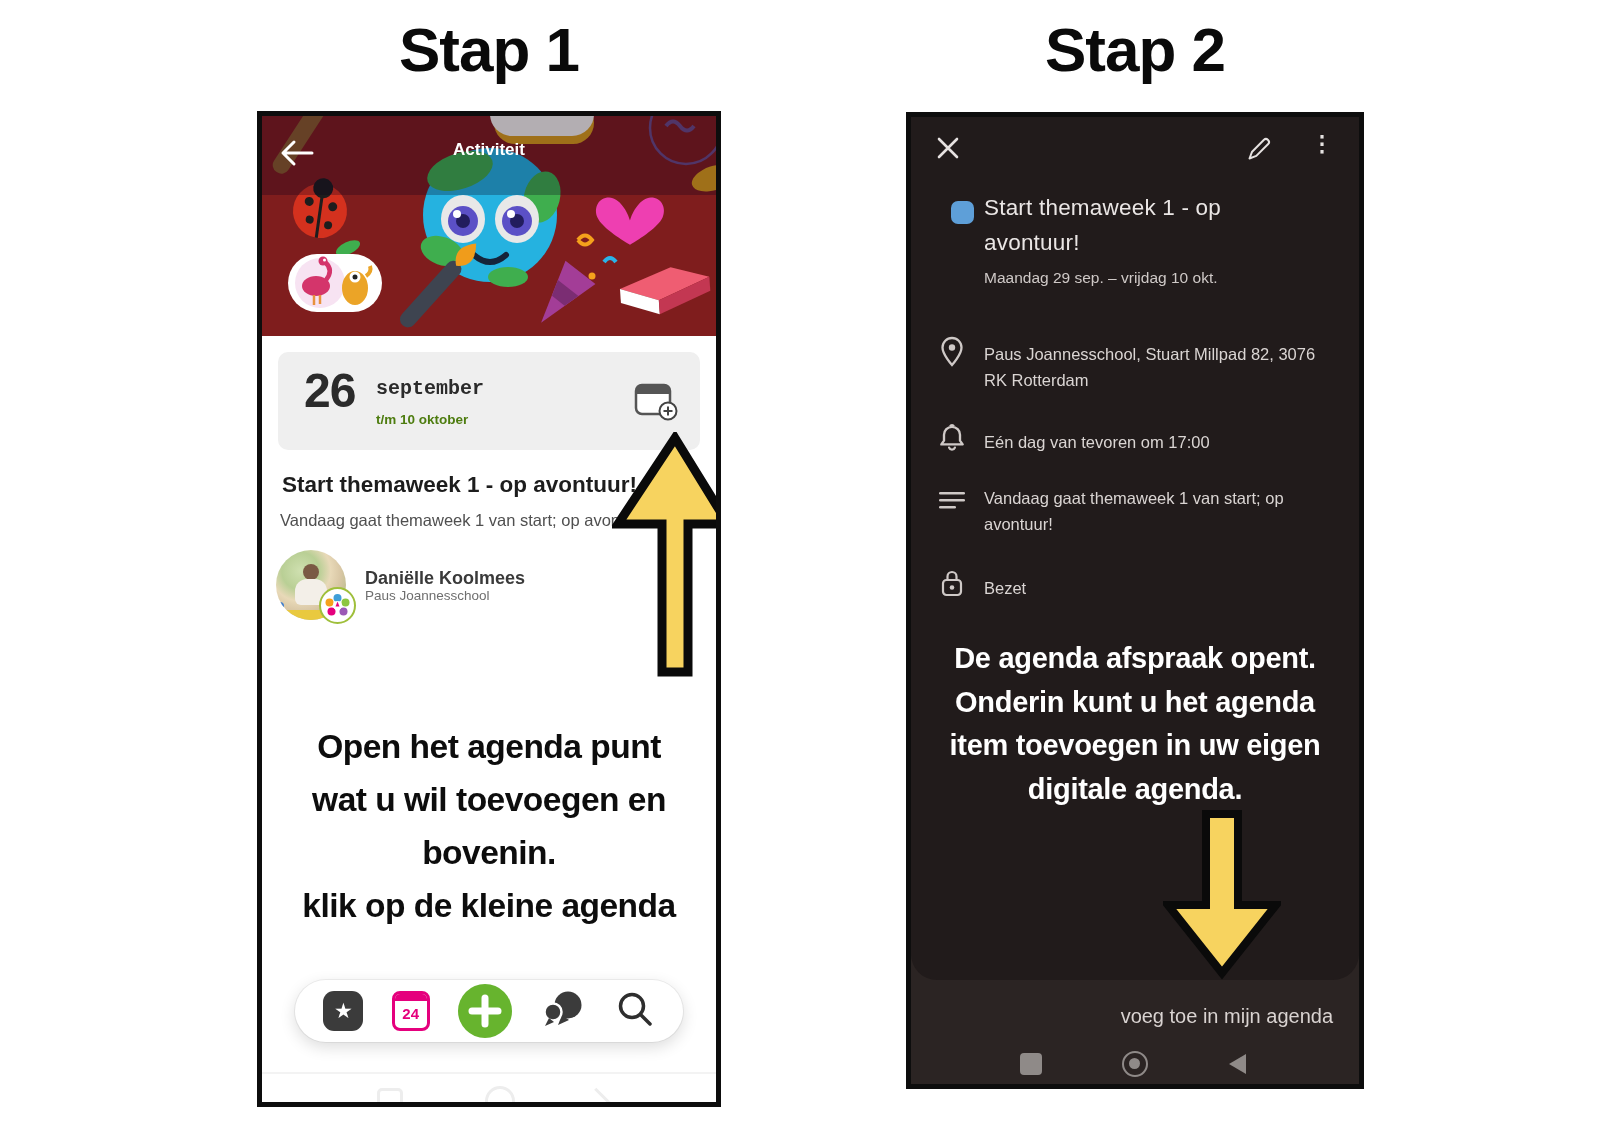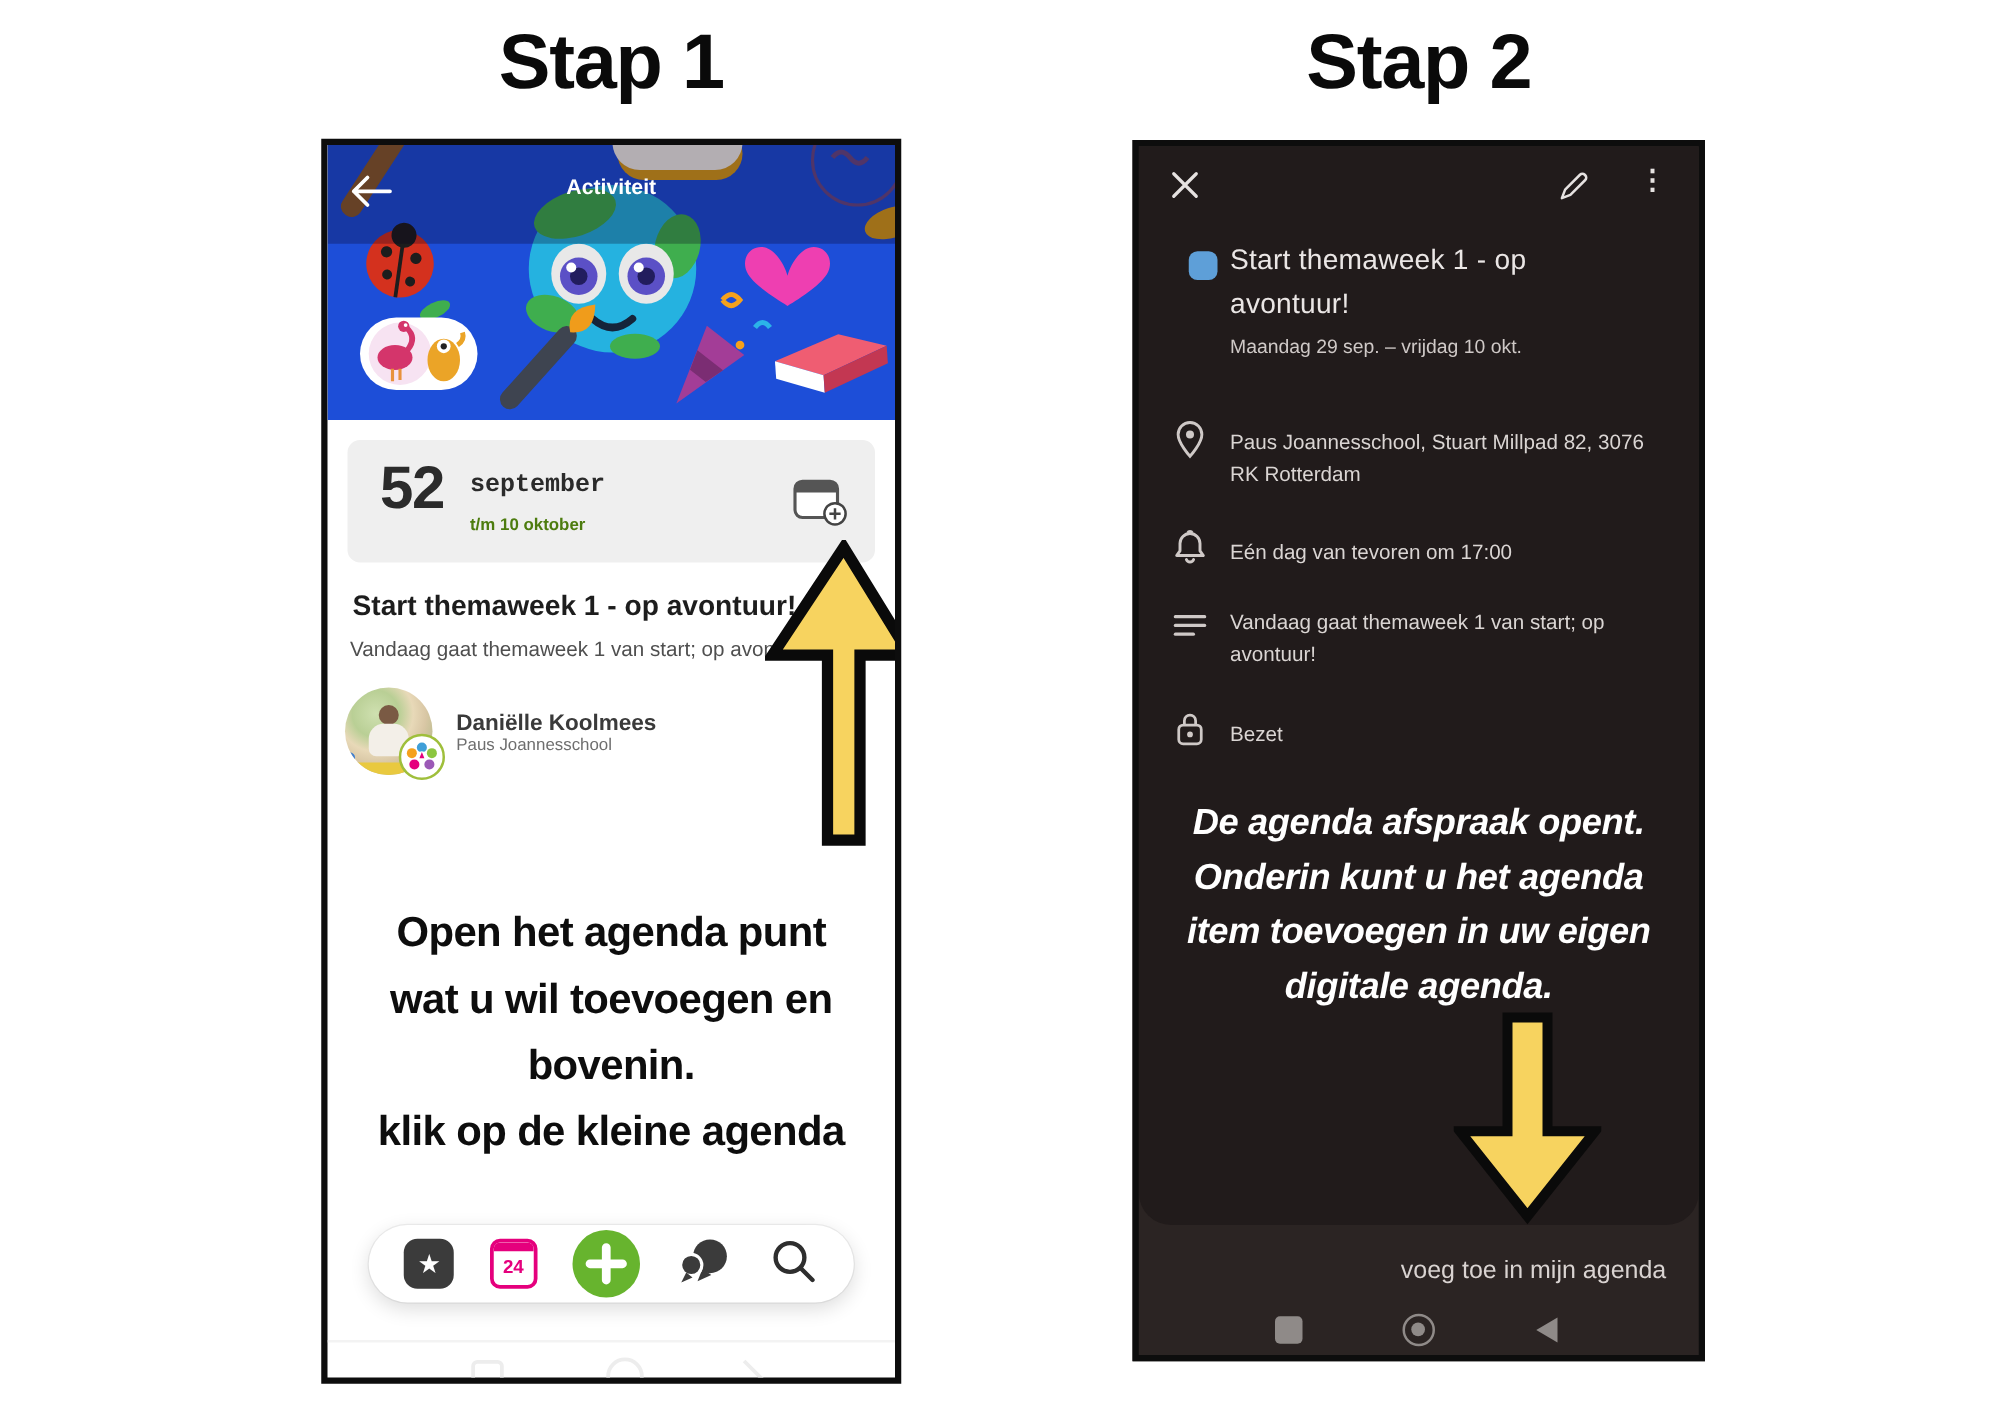--- a/index.html
+++ b/index.html
@@ -10,21 +10,21 @@
   .step-title { position:absolute; top:14px; text-align:center; font-size:62px; font-weight:800;
     letter-spacing:-1px; color:#0a0a0a; font-family:Liberation Sans, sans-serif; }
   #stap1-title { left:257px; width:464px; }
   #stap2-title { left:906px; width:458px; }
 
   .phone { position:absolute; border:5px solid #0d0d0d; background:#fff; overflow:hidden; }
   #phone1 { left:257px; top:111px; width:464px; height:996px; }
   #phone2 { left:906px; top:112px; width:458px; height:977px; background:#2b2423; }
 
   
-  .p1-header { position:absolute; left:0; top:0; width:454px; height:220px; background:#1d4ed8; overflow:hidden; }
+  .p1-header { position:absolute; left:0; top:0; width:454px; height:220px; background:#7f1d1d; overflow:hidden; }
   .p1-topband { position:absolute; left:0; top:0; width:454px; height:79px; background:rgba(12,0,28,.28); }
   .p1-back { position:absolute; left:16px; top:22px; width:40px; height:30px; z-index:6; cursor:pointer; }
   .p1-headtitle { position:absolute; left:0; top:24px; width:454px; text-align:center; color:#fff;
     font-size:17px; font-weight:700; z-index:6; }
 
   .p1-datecard { position:absolute; left:16px; top:236px; width:422px; height:98px; background:#efefef; border-radius:10px; }
   .p1-day { position:absolute; left:26px; top:11px; font-size:48px; font-weight:800; color:#2b2b2b; letter-spacing:-1px; }
   .p1-monthcol { position:absolute; left:98px; top:25px; }
   .p1-month { font-size:20px; font-weight:800; color:#2b2b2b;font-family:Liberation Mono, monospace; }
   .p1-range { font-size:13.5px; font-weight:700; color:#4d7c0f; margin-top:12px; }
@@ -74,21 +74,21 @@
     font-weight:700; letter-spacing:0; line-height:13px; text-align:center; cursor:pointer; }
   .p2-swatch { position:absolute; left:40px; top:84px; width:23px; height:23px; border-radius:7px; background:#5e9fd8; }
   .p2-title { position:absolute; left:73px; top:74px; width:312px; font-size:22.5px; line-height:34.5px;
     font-weight:500; color:#eae6e5; letter-spacing:0.2px; }
   .p2-dates { position:absolute; left:73px; top:152px; font-size:15.5px; color:#cfc9c7; }
 
   .p2-rowicon { position:absolute; left:25px; width:32px; height:34px; }
   .p2-rowtext { position:absolute; left:73px; width:352px; font-size:16.5px; line-height:26px; color:#dad5d3; }
 
   .p2-instr { position:absolute; left:0; top:520px; width:448px; text-align:center; font-size:29px; line-height:43.5px;
-    font-weight:800; color:#ffffff; letter-spacing:-0.3px;font-style:italic; }
+    font-weight:800; color:#ffffff; letter-spacing:-0.3px; }
 
   .p2-action { position:absolute; right:26px; top:888px; font-size:20px; color:#d9d3d1; cursor:pointer; }
 
   .p2-nav-square { position:absolute; left:109px; top:936px; width:22px; height:22px; background:#8f8a88; border-radius:4px; cursor:pointer; }
   .p2-nav-home { position:absolute; left:211px; top:934px; width:26px; height:26px; border:2.5px solid #8f8a88; border-radius:50%; cursor:pointer; }
   .p2-nav-home .dot { position:absolute; left:5px; top:5px; width:11px; height:11px; border-radius:50%; background:#8f8a88; }
   .p2-nav-back { position:absolute; left:318px; top:937px; width:0; height:0; border-top:10px solid transparent;
     border-bottom:10px solid transparent; border-right:17px solid #8f8a88; cursor:pointer; }
 </style>
 </head>
@@ -195,21 +195,21 @@
       <div class="p1-topband"></div>
       <div class="p1-back">
         <svg width="40" height="30" viewBox="0 0 40 30">
           <path d="M16 4 L5 15 L16 26 M5 15 H34" stroke="#ffffff" stroke-width="3" fill="none" stroke-linecap="round" stroke-linejoin="round"></path>
         </svg>
       </div>
       <div class="p1-headtitle">Activiteit</div>
     </div>
 
     <div class="p1-datecard">
-      <div class="p1-day">52</div>
+      <div class="p1-day">26</div>
       <div class="p1-monthcol">
         <div class="p1-month">september</div>
         <div class="p1-range">t/m 10 oktober</div>
       </div>
       <div class="p1-caladd">
         <svg width="44" height="42" viewBox="0 0 44 42">
           <rect x="2" y="5" width="34" height="29" rx="6" fill="#ffffff" stroke="#555555" stroke-width="2.5"></rect>
           <path d="M2 11 a6 6 0 0 1 6 -6 h22 a6 6 0 0 1 6 6 v3 H2 Z" fill="#555555"></path>
           <circle cx="34" cy="31" r="8.5" fill="#ffffff" stroke="#444444" stroke-width="2"></circle>
           <path d="M34 26.5 v9 M29.5 31 h9" stroke="#444444" stroke-width="2"></path>

